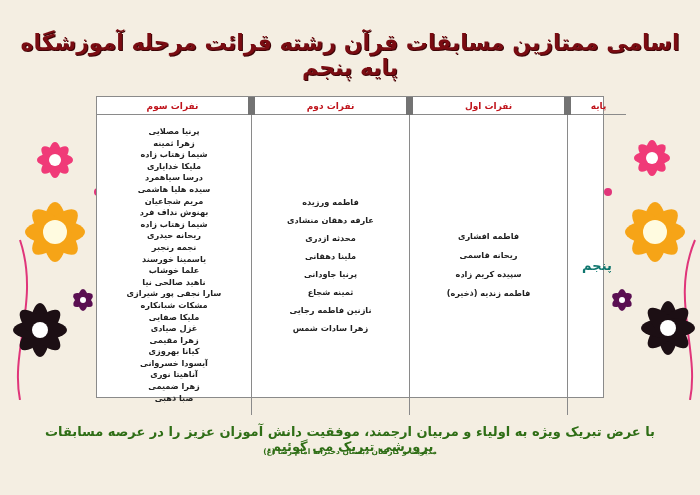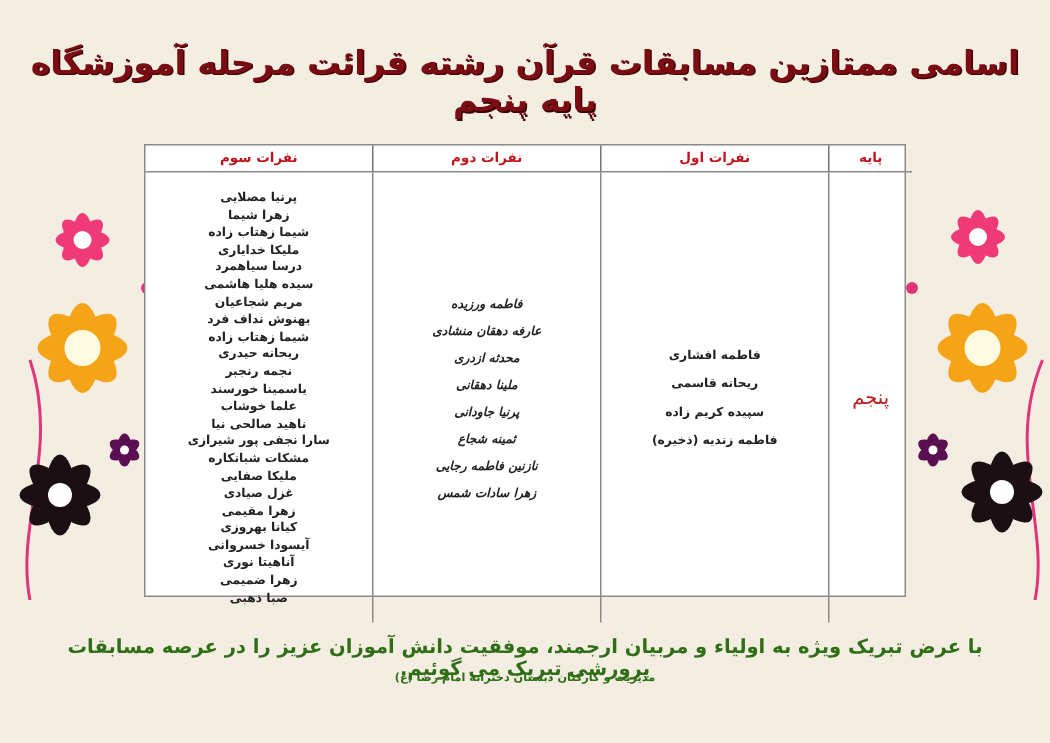--- a/index.html
+++ b/index.html
@@ -1,26 +1,26 @@
 <!DOCTYPE html>
 <html><head>
 <meta charset="utf-8">
 <style>
   html,body{margin:0;padding:0;}
   body{width:700px;height:495px;background:#f4eee2;position:relative;overflow:hidden;font-family:"DejaVu Sans",sans-serif;}
   .title{position:absolute;top:30px;left:0;width:700px;text-align:center;direction:rtl;font-weight:bold;font-size:22px;color:#7a0c12;text-shadow:1px 1px 0 #3b0306;letter-spacing:0;}
   .tbl{position:absolute;left:96px;top:96px;width:508px;height:302px;background:#fff;border:1px solid #8a8a8a;box-sizing:border-box;}
   table{border-collapse:collapse;width:100%;height:100%;direction:rtl;table-layout:fixed;}
-  th{height:17px;font-size:9px;color:#c0141c;font-weight:bold;border-bottom:1px solid #8a8a8a;border-left:1px solid #737373;padding:0;}
+  th{height:17px;font-size:9px;color:#c0141c;font-weight:bold;border-bottom:1px solid #8a8a8a;border-left:7px solid #737373;padding:0;}
   td{border-left:1px solid #8a8a8a;vertical-align:middle;text-align:center;padding:11px;}
   th:last-child, td:last-child{border-left:none;}
   .c1{width:55px;} .c2{width:151px;} .c3{width:151px;} .c4{width:151px;}
-  .grade{color:#b91c1c;font-weight:normal;font-size:13px;}
+  .grade{color:#0f766e;font-weight:bold;font-size:13px;}
   .names div{font-size:8.2px;font-weight:bold;color:#222;line-height:11.6px;}
-  .names.sp div{line-height:18px;font-style:italic;}
+  .names.sp div{line-height:18px;}
   .names.sp1 div{line-height:19px;}
   .congrats{position:absolute;top:424px;left:40px;width:620px;text-align:center;direction:rtl;font-size:13px;font-weight:bold;color:#2f6e16;}
   .sig{position:absolute;top:447px;left:40px;width:620px;text-align:center;direction:rtl;font-size:7.5px;font-weight:bold;color:#2f6e16;}
   .deco{position:absolute;}
 </style>
 </head>
 <body>
 
 <svg class="deco" style="left:0;top:100px" width="100" height="300" viewBox="0 0 100 300">
   <path d="M20 300 C10 250 40 200 20 140" stroke="#e0357a" stroke-width="2" fill="none"></path>
@@ -133,21 +133,21 @@
               <div>ملینا دهقانی</div>
               <div>پرنیا جاودانی</div>
               <div>ثمینه شجاع</div>
               <div>نازنین فاطمه رجایی</div>
               <div>زهرا سادات شمس</div>
             </div>
           </td>
         <td>
             <div class="names">
               <div>پرنیا مصلایی</div>
-              <div>زهرا شیما</div>
+              <div>زهرا ثمینه</div>
               <div>شیما زهتاب زاده</div>
               <div>ملیکا خدایاری</div>
               <div>درسا سیاهمرد</div>
               <div>سیده هلیا هاشمی</div>
               <div>مریم شجاعیان</div>
               <div>بهنوش نداف فرد</div>
               <div>شیما زهتاب زاده</div>
               <div>ریحانه حیدری</div>
               <div>نجمه رنجبر</div>
               <div>یاسمینا خورسند</div>

